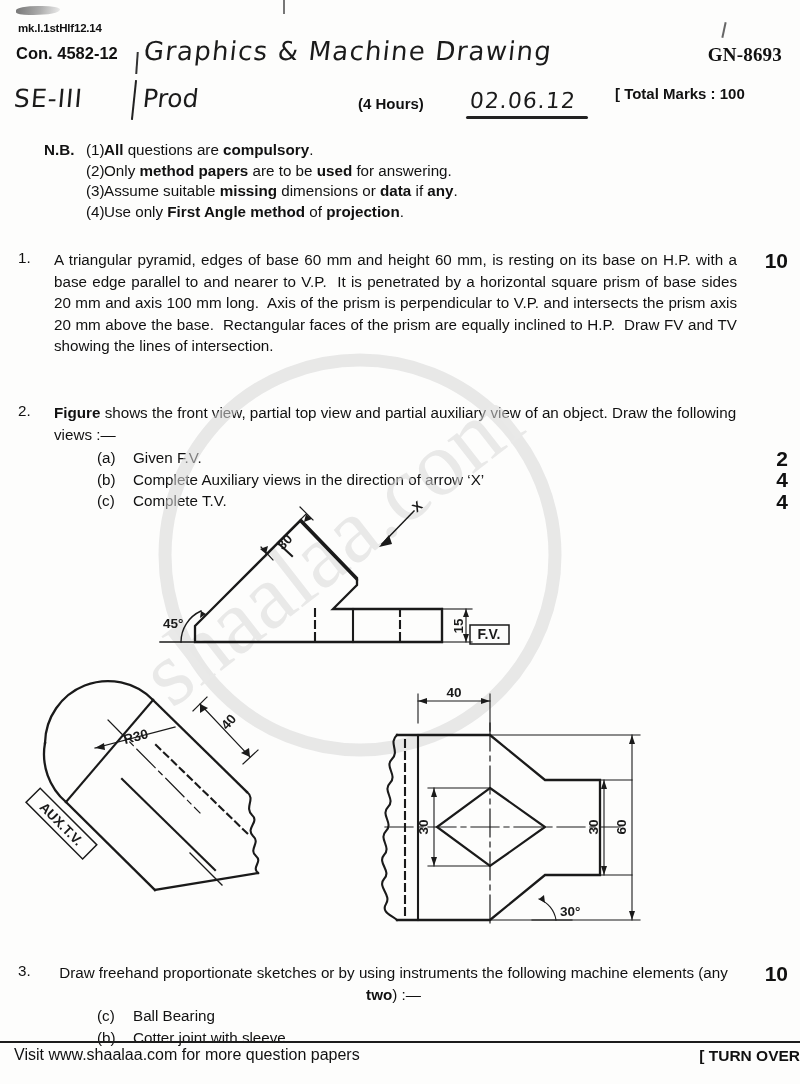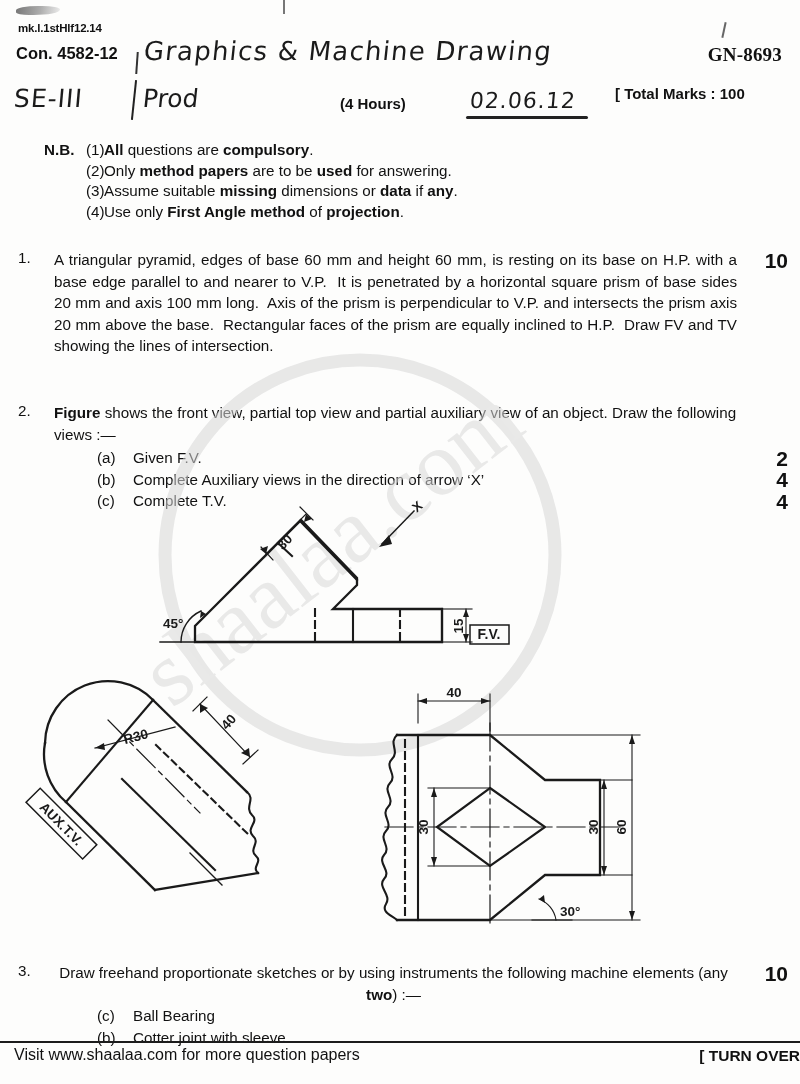--- a/index.html
+++ b/index.html
@@ -52,21 +52,21 @@
     position: absolute;
     right: 18px;
     top: 44px;
     font-size: 19px;
     font-weight: bold;
     letter-spacing: 0.2px;
     font-family: Liberation Serif, serif;
   }
   .hdr-hours {
     position: absolute;
-    left: 340px;
+    left: 358px;
     top: 95px;
     font-size: 15px;
     font-weight: bold;
   }
   .hdr-marks {
     position: absolute;
     left: 615px;
     top: 85px;
     font-size: 15px;
     font-weight: bold;

